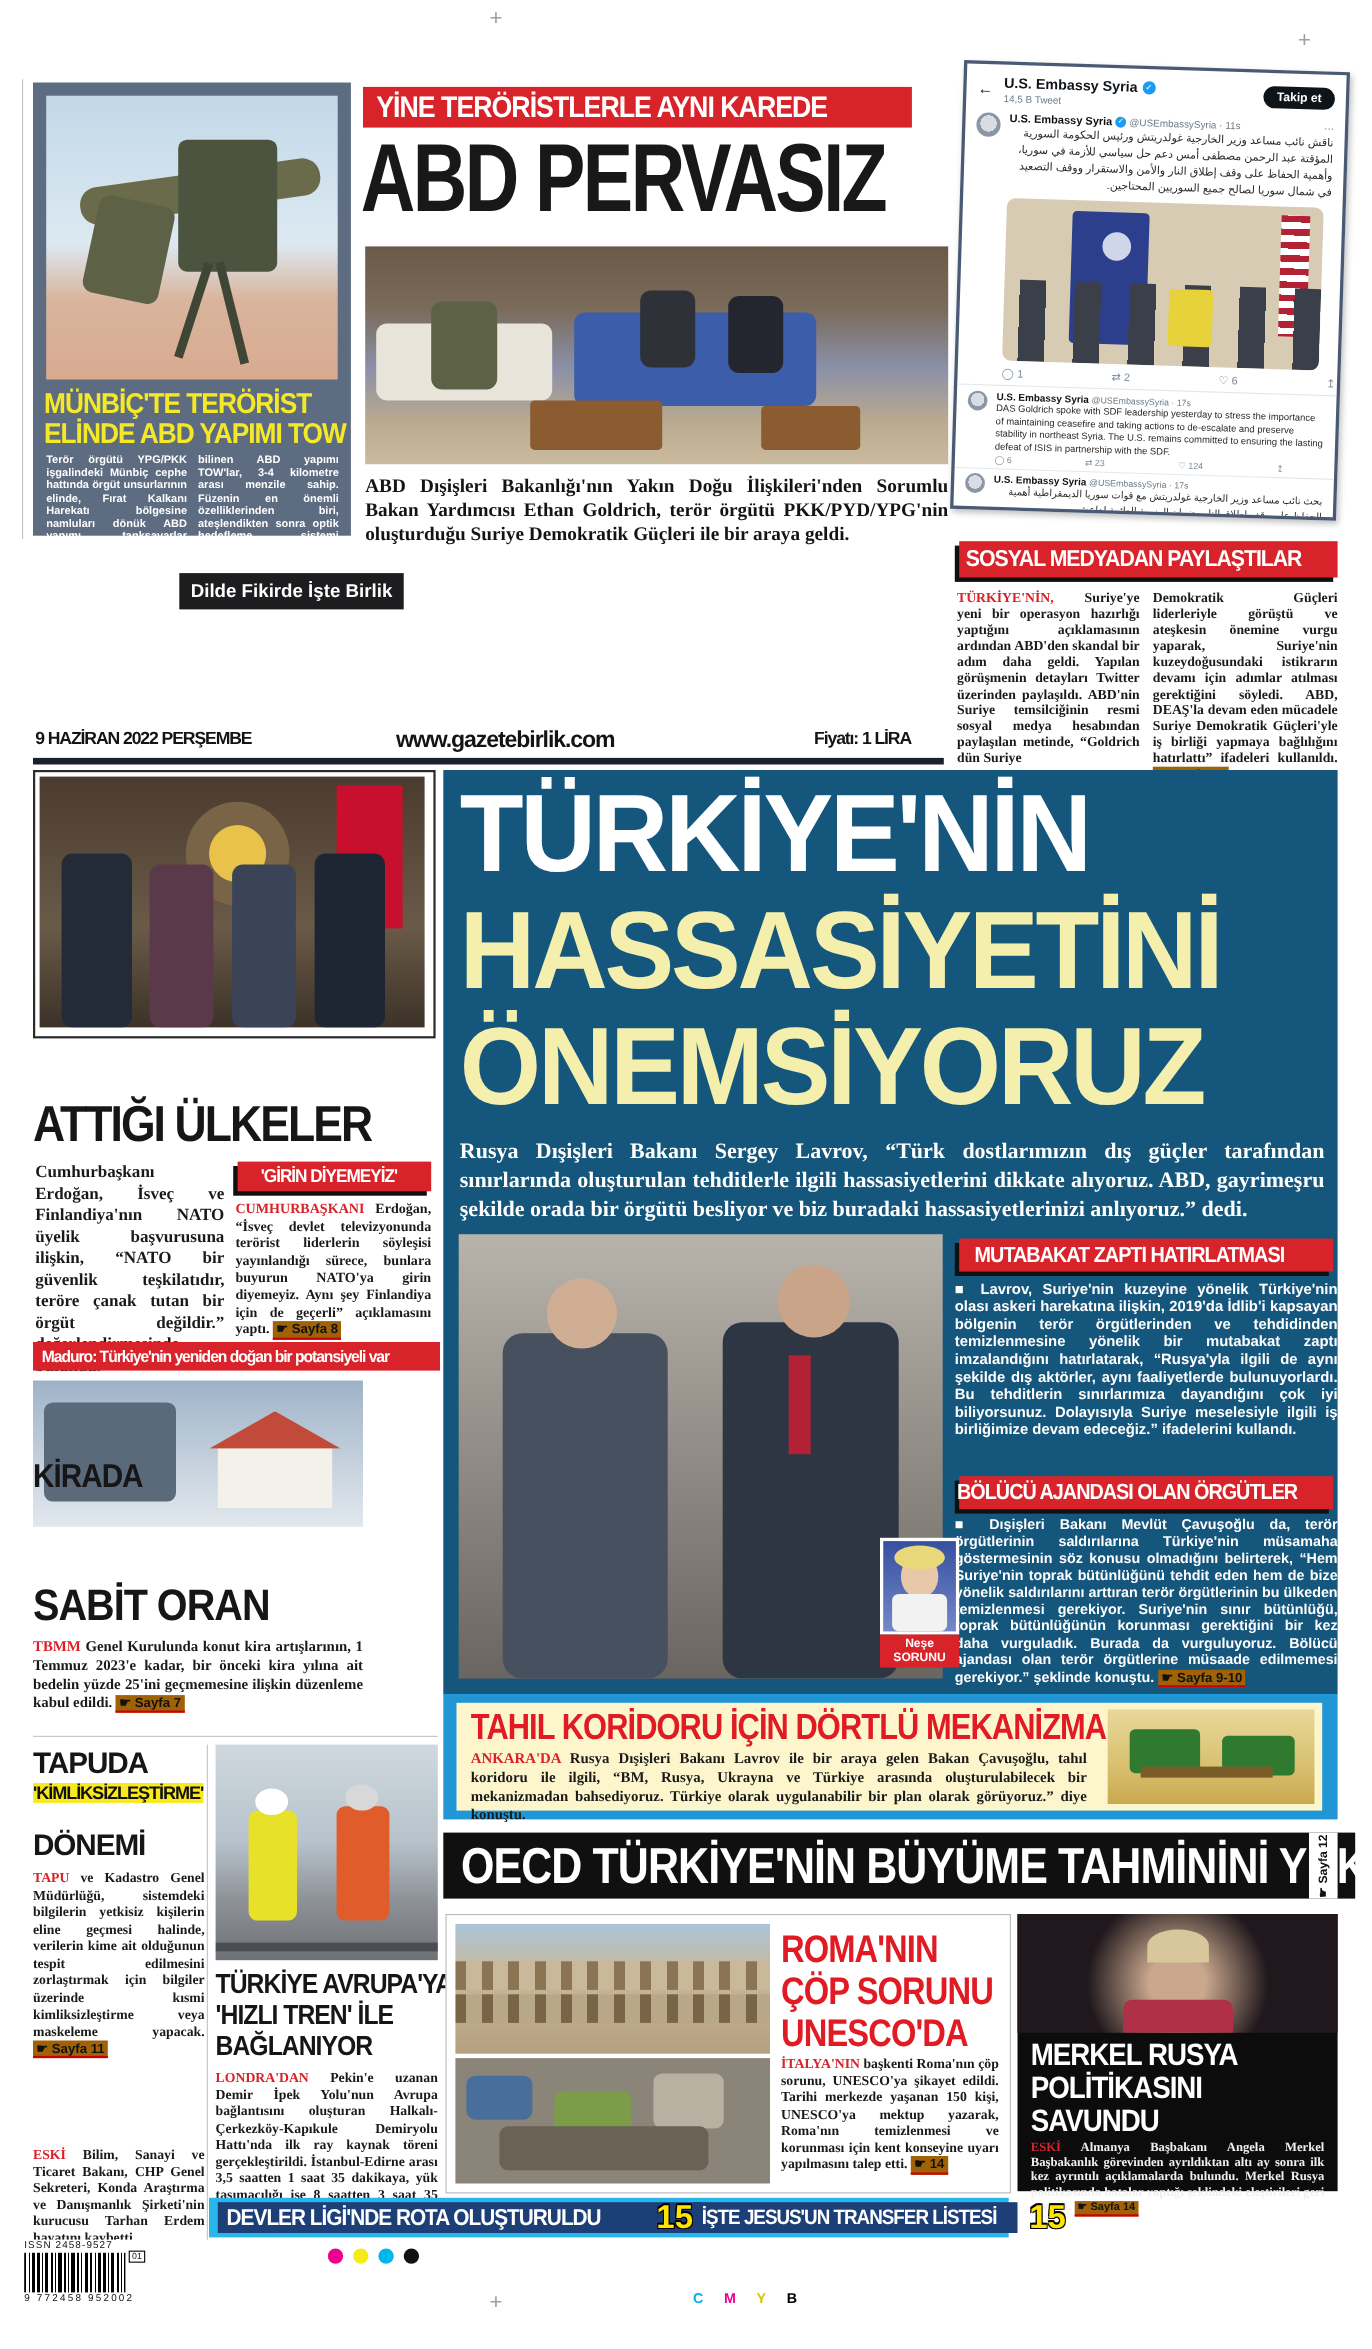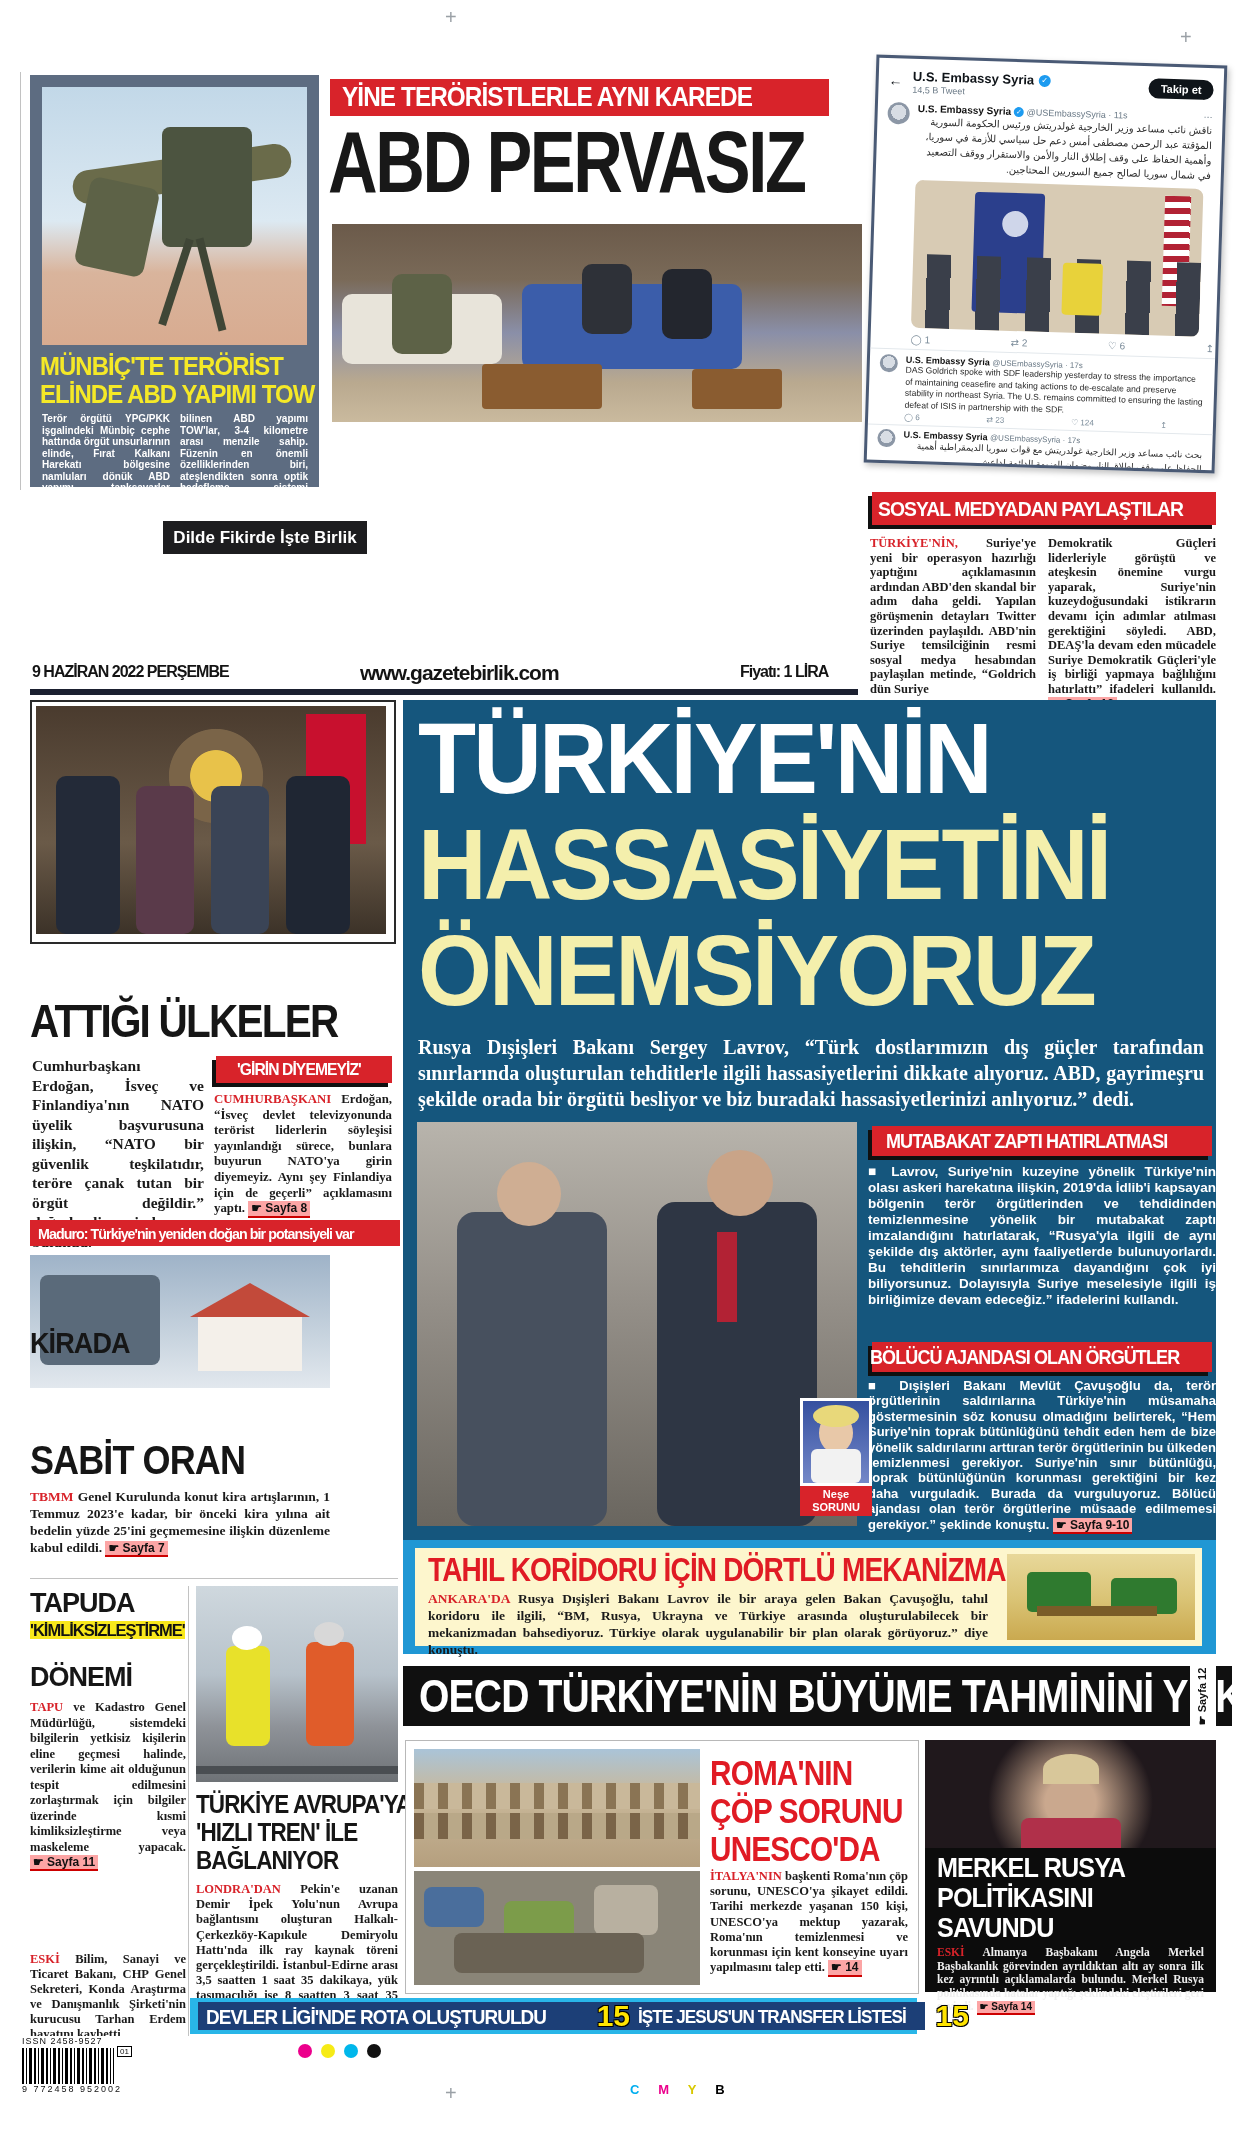--- a/index.html
+++ b/index.html
@@ -7,21 +7,21 @@
         font-family:"Liberation Sans",sans-serif;color:#111}
   .abs{position:absolute}
   .hl{font-weight:bold;line-height:1;letter-spacing:-1px;white-space:nowrap}
   .sx{display:inline-block;transform-origin:0 50%;white-space:nowrap}
   .sx78{transform:scaleX(.78)}.sx85{transform:scaleX(.85)}
   .sx88{transform:scaleX(.88)}.sx90{transform:scaleX(.90)}.sx92{transform:scaleX(.92)}.sx95{transform:scaleX(.95)}
   .serifb{font-family:"Liberation Serif",serif;font-weight:bold}
   .just{text-align:justify}
   .redbar{background:#d8232a;color:#fff;font-weight:bold;text-align:center;box-shadow:-4px 4px 0 #101010}
   .lead{color:#d8232a}
-  .ptag{display:inline-block;font-family:"Liberation Sans",sans-serif;font-weight:bold;background:#fca5a5;
+  .ptag{display:inline-block;font-family:"Liberation Sans",sans-serif;font-weight:bold;background:#a16207;
         color:#111;padding:0 3px;border-bottom:2px solid #c00;white-space:nowrap;font-size:12px;line-height:1.2}
   .ph{position:absolute;overflow:hidden;background:#cfcfcf}
   .vr{position:absolute;background:#c2c2c2;width:1px}
   .hr{position:absolute;background:#c2c2c2;height:1px}
   .crop{position:absolute;color:#9aa0a6;font-size:20px;font-weight:normal}
   
   .tw{position:absolute;left:870px;top:60px;width:345px;height:402px;background:#fff;
       border:3px solid #4a5a75;transform:rotate(1.8deg);box-shadow:2px 3px 6px rgba(0,0,0,.25);
       font-family:"Liberation Sans",sans-serif;overflow:hidden}
   .tw-name{font-weight:bold;font-size:13px;color:#0f1419}
@@ -78,20 +78,21 @@
   </div>
   <div class="ph" style="left:332px;top:224px;width:530px;height:198px;background:linear-gradient(180deg,#6b5a4a 0%,#7a6a58 28%,#8a8fa8 55%,#b9a98f 80%,#caba9e 100%)">
     <div style="position:absolute;left:10px;top:70px;width:160px;height:70px;background:#e8e4da;border-radius:10px"></div>
     <div style="position:absolute;left:190px;top:60px;width:220px;height:85px;background:#3b5daa;border-radius:10px"></div>
     <div style="position:absolute;left:60px;top:50px;width:60px;height:80px;background:#5d6247;border-radius:10px"></div>
     <div style="position:absolute;left:250px;top:40px;width:50px;height:70px;background:#2e3138;border-radius:10px"></div>
     <div style="position:absolute;left:330px;top:45px;width:50px;height:70px;background:#23262e;border-radius:10px"></div>
     <div style="position:absolute;left:150px;top:140px;width:120px;height:45px;background:#8a5c30;border-radius:4px"></div>
     <div style="position:absolute;left:360px;top:145px;width:90px;height:40px;background:#8a5c30;border-radius:4px"></div>
   </div>
+  <div class="serifb abs just" style="left:332px;top:430px;width:530px;font-size:17.5px;line-height:22px;color:#141414">ABD Dışişleri Bakanlığı'nın Yakın Doğu İlişkileri'nden Sorumlu Bakan Yardımcısı Ethan Goldrich, terör örgütü PKK/PYD/YPG'nin oluşturduğu Suriye Demokratik Güçleri ile bir araya geldi.</div>
 
   <div class="tw">
     <div style="display:flex;align-items:center;gap:10px;padding:8px 10px 2px 10px">
       <span style="font-size:14px;color:#0f1419">←</span>
       <div style="flex:1">
         <span class="tw-name">U.S. Embassy Syria</span>
         <span class="badge">✓</span>
         <div class="tw-gray">14,5 B Tweet</div>
       </div>
       <span class="pill">Takip et</span>

